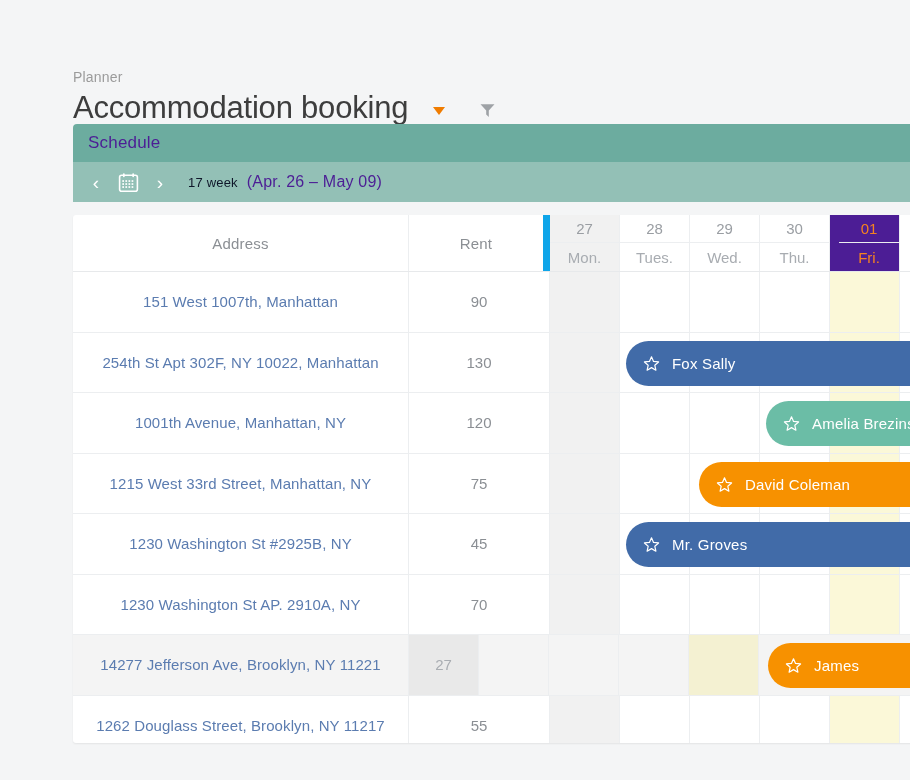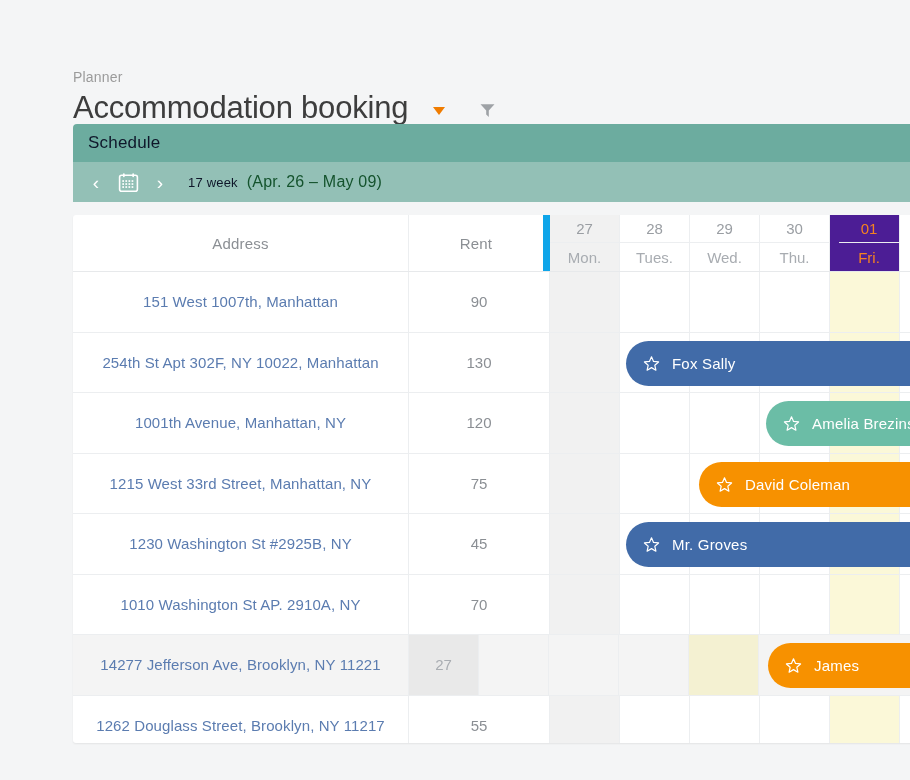--- a/index.html
+++ b/index.html
@@ -67,21 +67,21 @@
     overflow: hidden;
   }
   #schedule-titlebar {
     background: #6cac9f;
     height: 38px;
     display: flex;
     align-items: center;
     padding-left: 15px;
   }
   #schedule-title {
-    color: #0f172a;
+    color: #4c1d95;
     font-size: 17px;
     letter-spacing: .2px;
   }
   #schedule-navbar {
     background: #93c0b6;
     height: 40px;
     display: flex;
     align-items: center;
     padding-left: 8px;
     gap: 0px;
@@ -101,21 +101,21 @@
     cursor: pointer;
   }
   #week-label {
     color: #0f172a;
     font-size: 13px;
     margin-left: 13px;
     letter-spacing: .2px;
     white-space: nowrap;
   }
   #week-range {
-    color: #14532d;
+    color: #4c1d95;
     font-size: 16px;
     margin-left: 9px;
     letter-spacing: .2px;
     white-space: nowrap;
   }
 
   
   #table-card {
     position: absolute;
     left: 73px;
@@ -402,21 +402,21 @@
             <div class="day-cell today"></div>
           </div>
           <div class="bar blue" style="left: 553px; width: 425px;">
             <span class="star"><svg width="17" height="17" viewBox="0 0 24 24">
                 <path d="M12 2.6 L14.9 9.1 L22 9.8 L16.7 14.5 L18.2 21.4 L12 17.8 L5.8 21.4 L7.3 14.5 L2 9.8 L9.1 9.1 Z" fill="none" stroke="#ffffff" stroke-width="1.7" stroke-linejoin="round"></path>
               </svg></span>
             <span class="bar-label">Mr. Groves</span>
           </div>
         </div>
         <div class="row">
-          <div class="cell-address">1010 Washington St AP. 2910A, NY</div>
+          <div class="cell-address">1230 Washington St AP. 2910A, NY</div>
           <div class="cell-rent">70</div>
           <div class="row-days">
             <div class="day-cell gray"></div>
             <div class="day-cell"></div>
             <div class="day-cell"></div>
             <div class="day-cell"></div>
             <div class="day-cell today"></div>
           </div>
         </div>
         <div class="row shaded">

